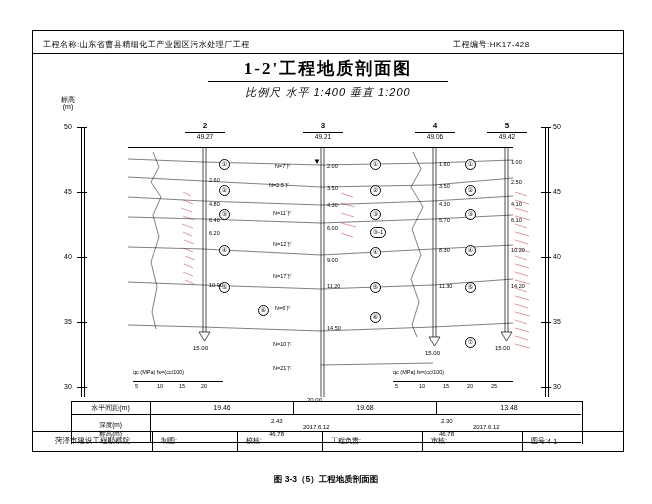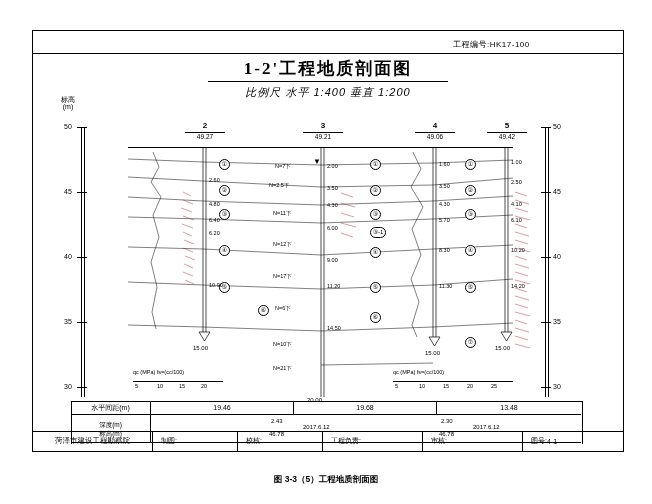--- a/index.html
+++ b/index.html
@@ -35,21 +35,22 @@
   .vline{position:absolute;width:1px;background:#000;}
   .hline{position:absolute;height:1px;background:#000;}
 </style>
 </head>
 <body>
 
 <div id="sheet">
 
   <div id="frame">
 
-    <div class="projno">工程编号:HK17-100</div>
+    <div class="proj">工程名称:山东省曹县精细化工产业园区污水处理厂工程</div>
+    <div class="projno">工程编号:HK17-428</div>
     <div class="hdrline"></div>
 
     <div class="maintitle">1-2'工程地质剖面图</div>
     <div class="titleul"></div>
     <div class="scale">比例尺   水平 1:400     垂直 1:200</div>
 
     <div id="draw">
 
       <div class="abs" style="left:24px;top:-2px;font-size:7px;text-align:center;width:22px;">标高</div>
       <div class="abs" style="left:24px;top:6px;font-size:7px;text-align:center;width:22px;">(m)</div>

